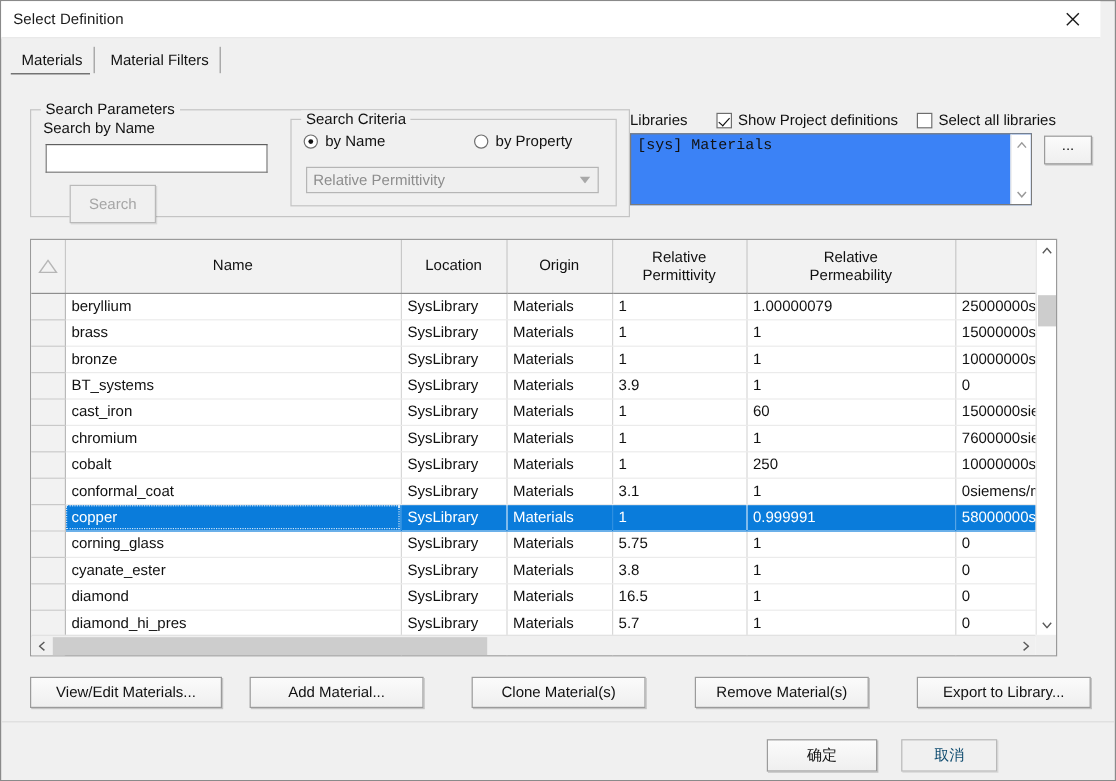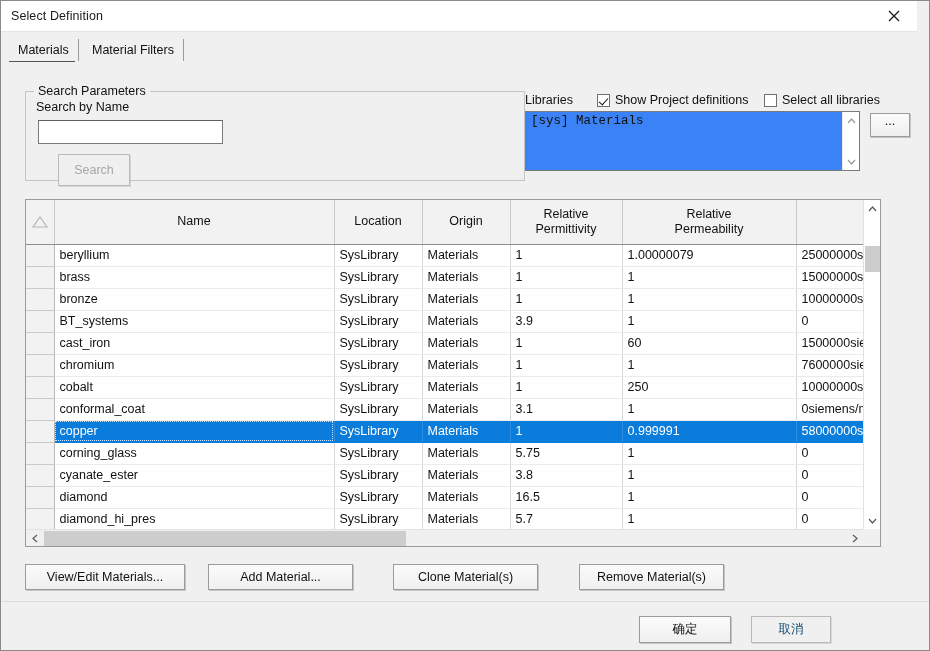--- a/index.html
+++ b/index.html
@@ -251,20 +251,42 @@
     <div class="legend">Search Parameters</div>
 
     <div class="lbl" style="left:10px; top:8px;">Search by Name</div>
 
     <input class="textbox" style="left: 12px; top: 28px; width: 185px; height: 24px;" value="">
 
     <div class="btn disabled" style="left:32px; top:62px; width:72px; height:32px;">
       <span>Search</span>
     </div>
 
+    <div class="group" style="left:216px; top:7px; width:272px; height:73px; background:#f0f0f0;">
+      <div class="legend">Search Criteria</div>
+
+      <div class="radio checked" style="left:10px; top:11px;">
+        <span class="dot"></span>
+        <span class="txt">by Name</span>
+      </div>
+
+      <div class="radio" style="left:152px; top:11px;">
+        <span class="dot"></span>
+        <span class="txt">by Property</span>
+      </div>
+
+      <div class="combo" style="left:12px; top:39px; width:244px; height:22px;">
+        <span>Relative Permittivity</span>
+        <span class="arrow">
+          <svg width="9" height="6" viewBox="0 0 9 6">
+              <polygon points="0,0 9,0 4.5,6" fill="#a8a8a8"></polygon>
+            </svg>
+        </span>
+      </div>
+    </div>
   </div>
 
   <div class="lbl" style="left:524px; top:92px;">Libraries</div>
 
   <div class="check checked" style="left:596px; top:92px;">
     <span class="box"></span>
     <span class="txt">Show Project definitions</span>
   </div>
 
   <div class="check" style="left:763px; top:92px;">
@@ -492,20 +514,23 @@
   </div>
   <div class="btn" style="left:207px; top:563px; width:145px; height:26px;">
     <span>Add Material...</span>
   </div>
   <div class="btn" style="left:392px; top:563px; width:145px; height:26px;">
     <span>Clone Material(s)</span>
   </div>
   <div class="btn" style="left:578px; top:563px; width:145px; height:26px;">
     <span>Remove Material(s)</span>
   </div>
+  <div class="btn" style="left:763px; top:563px; width:145px; height:26px;">
+    <span>Export to Library...</span>
+  </div>
 
   <div class="sep"></div>
 
   <div class="btn" style="left:638px; top:615px; width:92px; height:27px;">
     <span>确定</span>
   </div>
   <div class="btn disabled" style="left:750px; top:615px; width:80px; height:27px; color:#0c4a6e;text-align:center;">
     <span>取消</span>
   </div>
 

